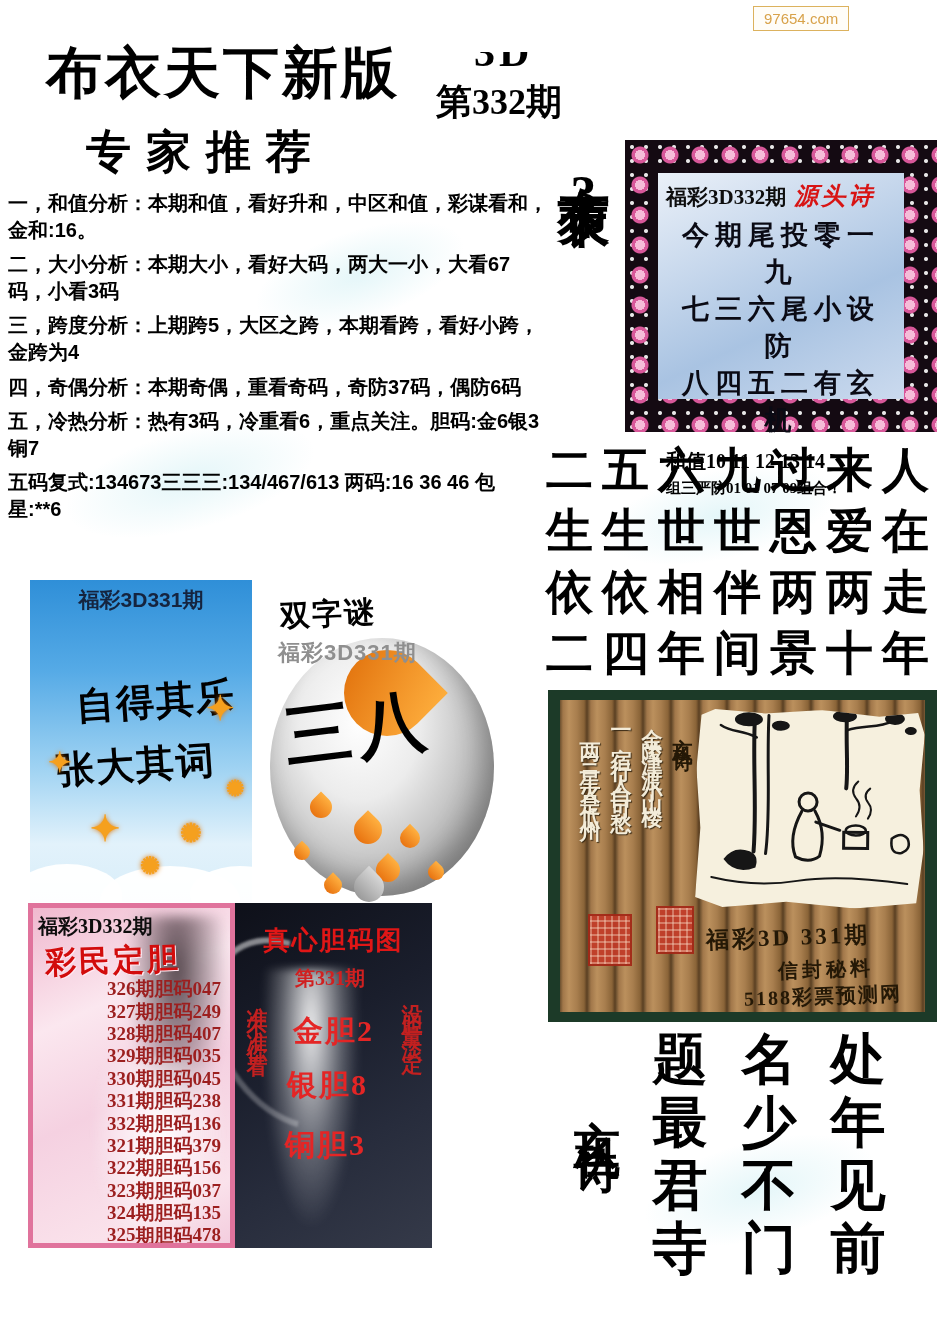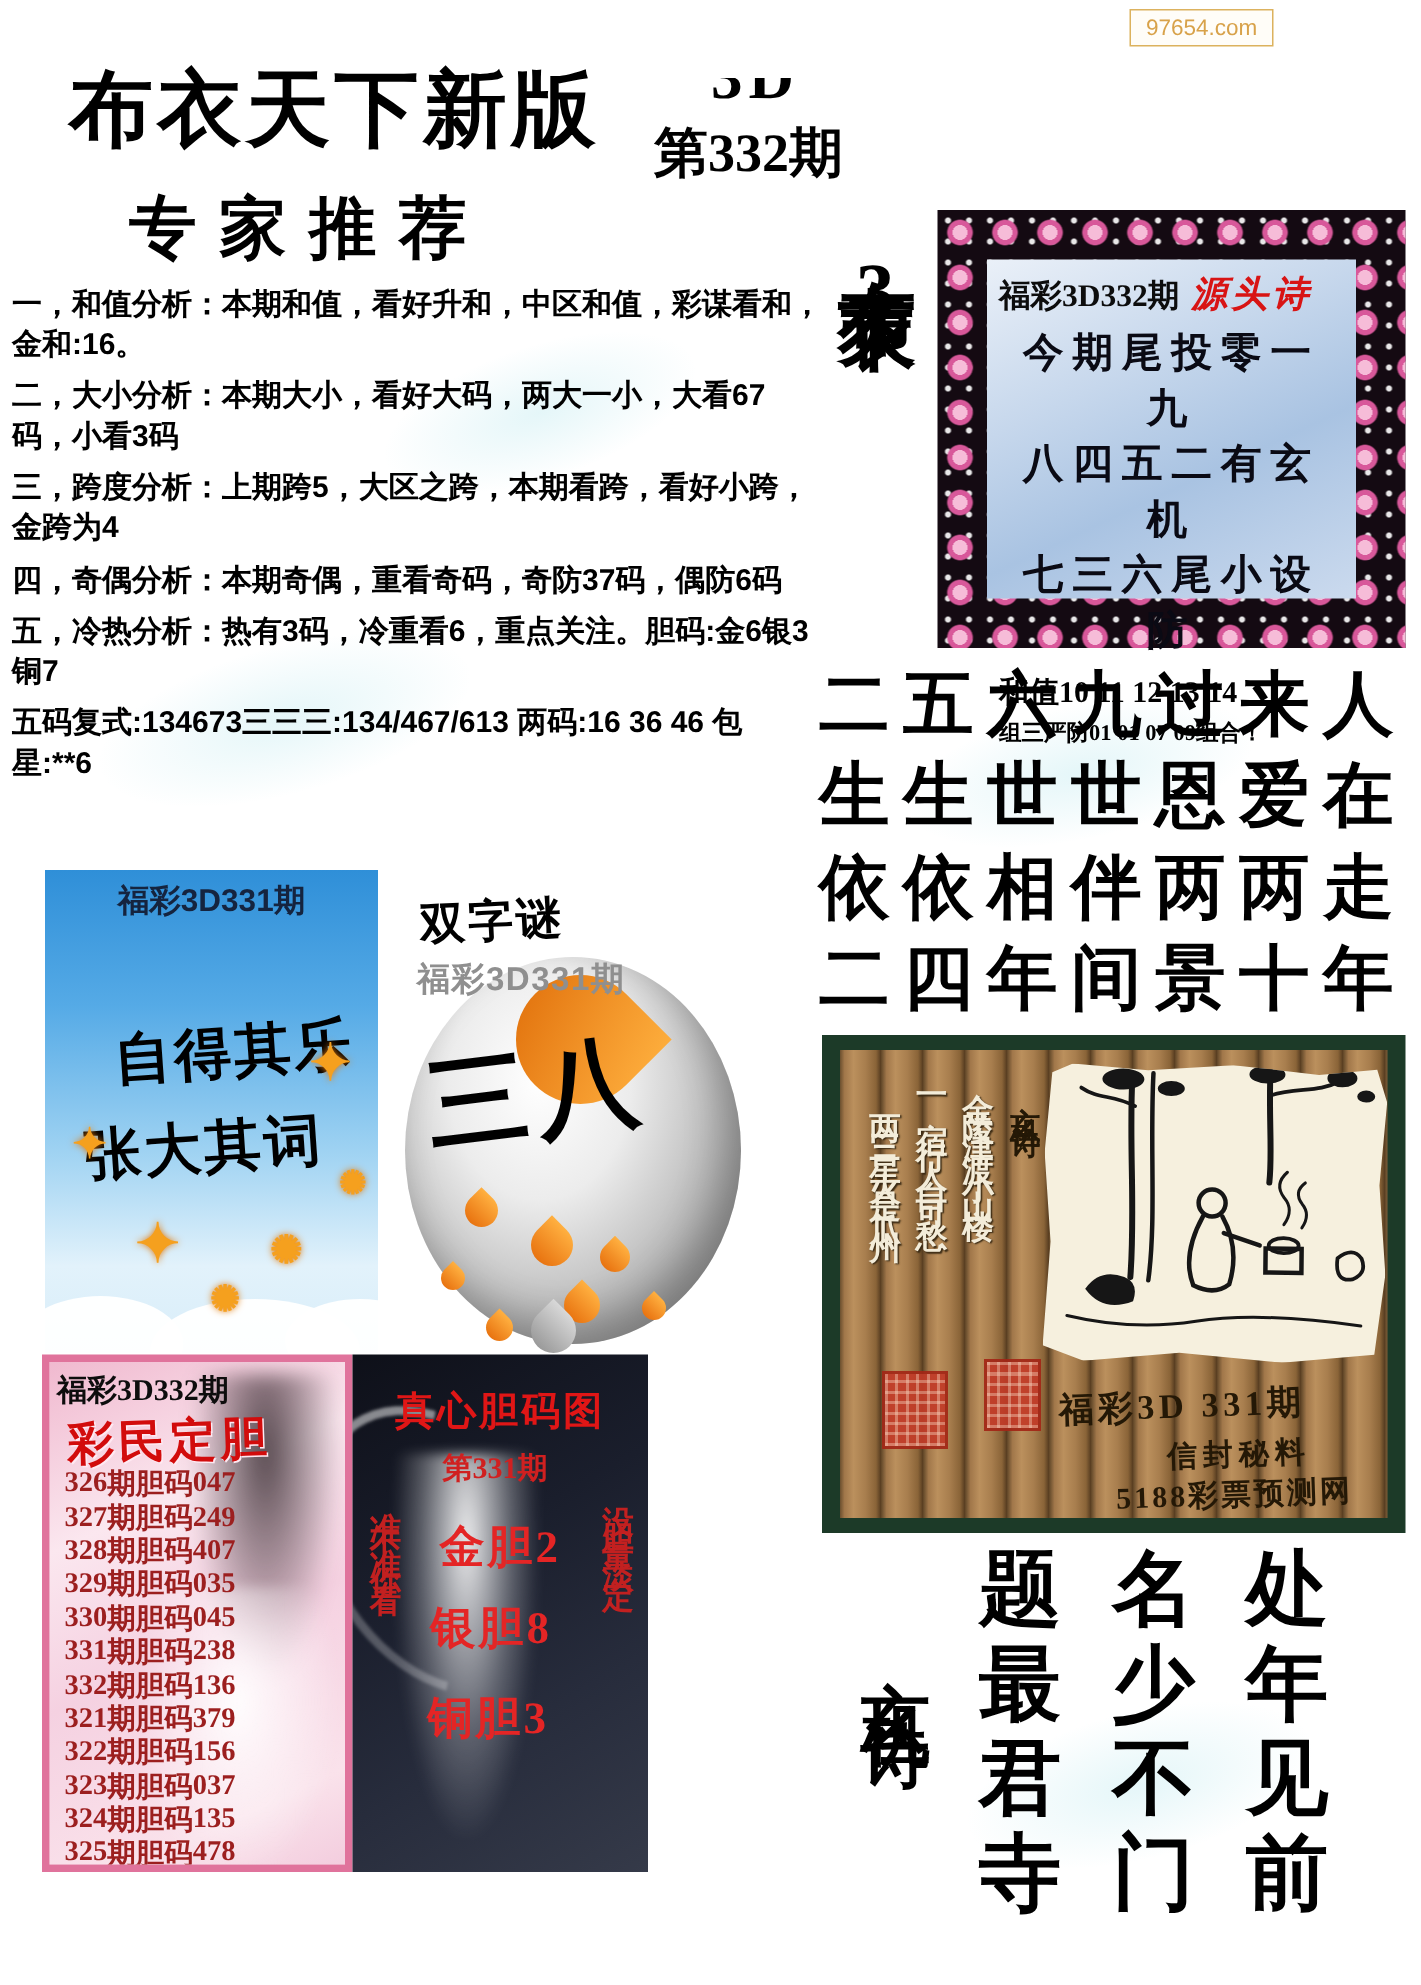--- a/index.html
+++ b/index.html
@@ -70,21 +70,21 @@
     filter:blur(6px); }
   .cm-shirt { position:absolute; left:60px; top:150px; width:130px; height:190px;
     background:radial-gradient(ellipse at 50% 40%, rgba(255,255,255,.95), rgba(255,255,255,0) 75%);
     filter:blur(4px); }
   .cm-issue { position:absolute; left:5px; top:5px; font-size:20px; font-weight:900;
     font-family:"Liberation Serif",serif; color:#0d0d0d; }
   .cm-title { position:absolute; left:12px; top:32px; font-size:31px; font-weight:900; color:#d20c0c;
     font-family:"Liberation Serif",serif; letter-spacing:3px; transform:rotate(-2deg);
     text-shadow:1px 1px 0 #ffe9f2; }
   .cm-rows { position:absolute; left:10px; top:70px; width:178px; }
-  .cm-row { display:flex; justify-content:flex-start; align-items:center; height:22.4px;
+  .cm-row { display:flex; justify-content:flex-end; align-items:center; height:22.4px;
     font-size:19px; font-weight:900; color:#9c1f1f; font-family:"Liberation Serif",serif; }
 
   
   .zhenxin { position:absolute; left:235px; top:903px; width:197px; height:345px; overflow:hidden;
     background:linear-gradient(150deg,#0e1019 0%,#1a1e2c 38%,#272c3c 68%,#353a49 100%); }
   .zx-ribbon { position:absolute; left:-16px; top:26px; width:150px; height:210px; border-radius:50%;
     border:6px solid transparent; border-top-color:rgba(255,255,255,.5);
     border-left-color:rgba(255,255,255,.25); transform:rotate(-34deg); filter:blur(1px); }
   .zx-fairy { position:absolute; left:28px; top:66px; width:96px; height:256px;
     background:radial-gradient(ellipse at 50% 22%, rgba(255,255,255,.92), rgba(255,255,255,.28) 45%, rgba(255,255,255,0) 72%);
@@ -314,22 +314,22 @@
 <div class="right-title">布衣天下3</div>
 
 <div class="yuantou">
   <div class="yt-inner">
     <div class="yt-head">
       <span class="yt-issue">福彩3D332期</span>
       <span class="yt-label">源头诗</span>
     </div>
     <div class="yt-poem">
       <div>今期尾投零一九</div>
+      <div>七三六尾小设防</div>
       <div>八四五二有玄机</div>
-      <div>七三六尾小设防</div>
     </div>
     <div class="yt-sum">和值10 11 12 13 14</div>
     <div class="yt-group">组三严防01 01 07 09组合！</div>
   </div>
 </div>
 
 <div class="mid-poem">
   <div class="line">二五六九过来人</div>
   <div class="line">生生世世恩爱在</div>
   <div class="line">依依相伴两两走</div>

